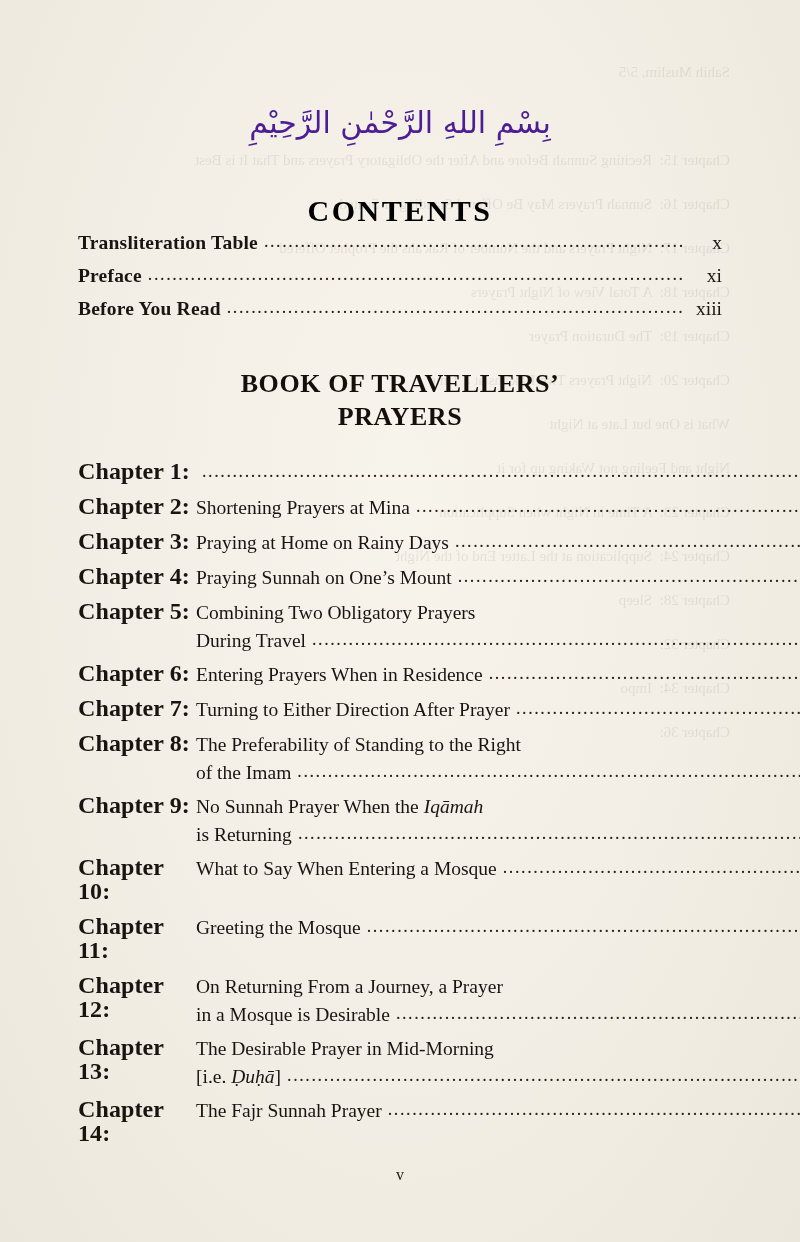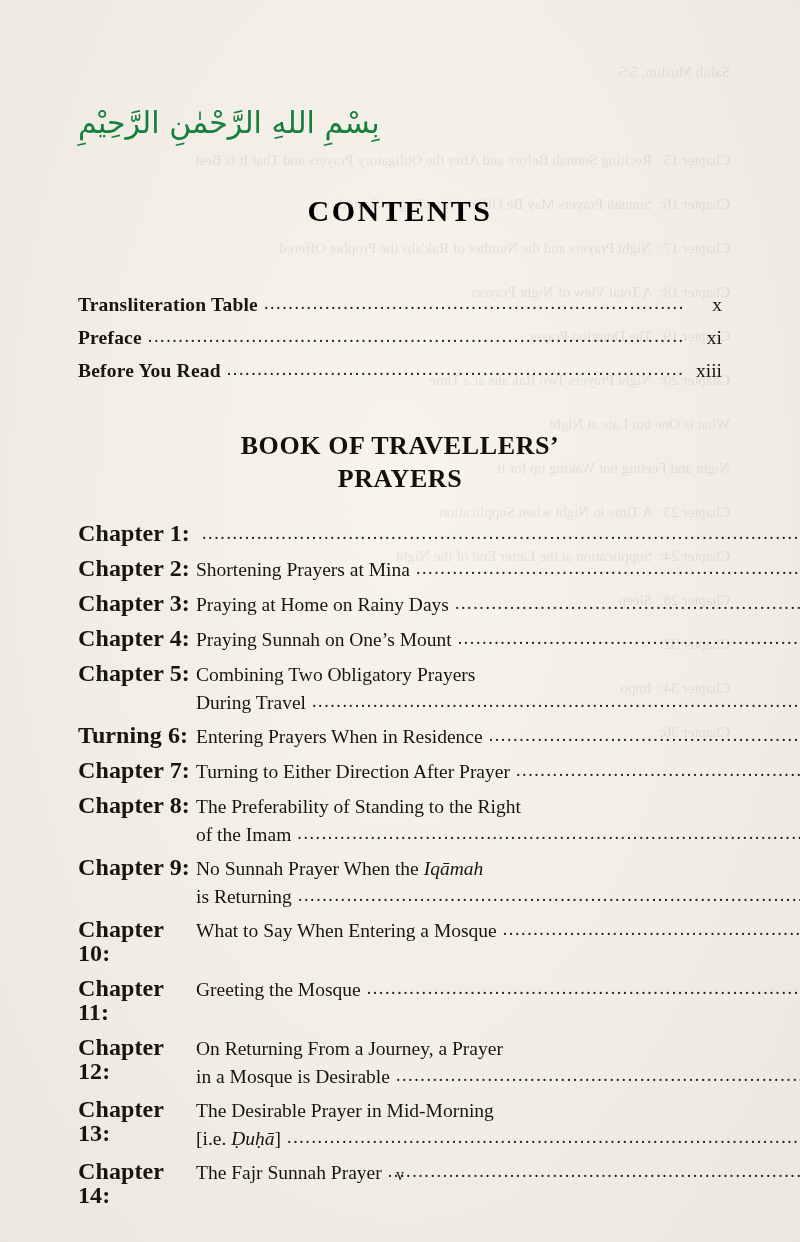--- a/index.html
+++ b/index.html
@@ -42,39 +42,39 @@
   }
 
   .content {
     position: absolute;
     inset: 0;
     padding: 0 78px;
     box-sizing: border-box;
   }
 
   .basmala {
+    text-align: center;
     margin-top: 108px;
     font-size: 30px;
     font-family: "DejaVu Sans", sans-serif;
-    color: #15803d;
+    color: #4c1d95;
     letter-spacing: 0;
     line-height: 1;
   }
 
   .title {
     text-align: center;
     margin-top: 56px;
     font-size: 30px;
     letter-spacing: 2.5px;
     font-weight: 700;
     color: #000000;
   }
 
   .front-list {
-    margin-top: 62px;
   }
 
   .entry {
     display: flex;
     align-items: baseline;
     font-size: 19.5px;
     line-height: 1.55;
     margin-bottom: 3px;
     color: #1b1510;
   }
@@ -265,21 +265,21 @@
             <span class="txt">Combining Two Obligatory Prayers</span>
             <span class="spacer-dots"></span>
           </div>
           <div class="ch-line second">
             <span class="txt">During Travel</span>
             <span class="dots">................................................................................................................................</span>
           </div>
         </div>
       </div>
       <div class="ch-row">
-        <div class="ch-num">Turning 6:</div>
+        <div class="ch-num">Chapter 6:</div>
         <div class="ch-body">
           <div class="ch-line">
             <span class="txt">Entering Prayers When in Residence</span>
             <span class="dots">................................................................................................................................</span>
           </div>
         </div>
       </div>
       <div class="ch-row">
         <div class="ch-num">Chapter 7:</div>
         <div class="ch-body">

